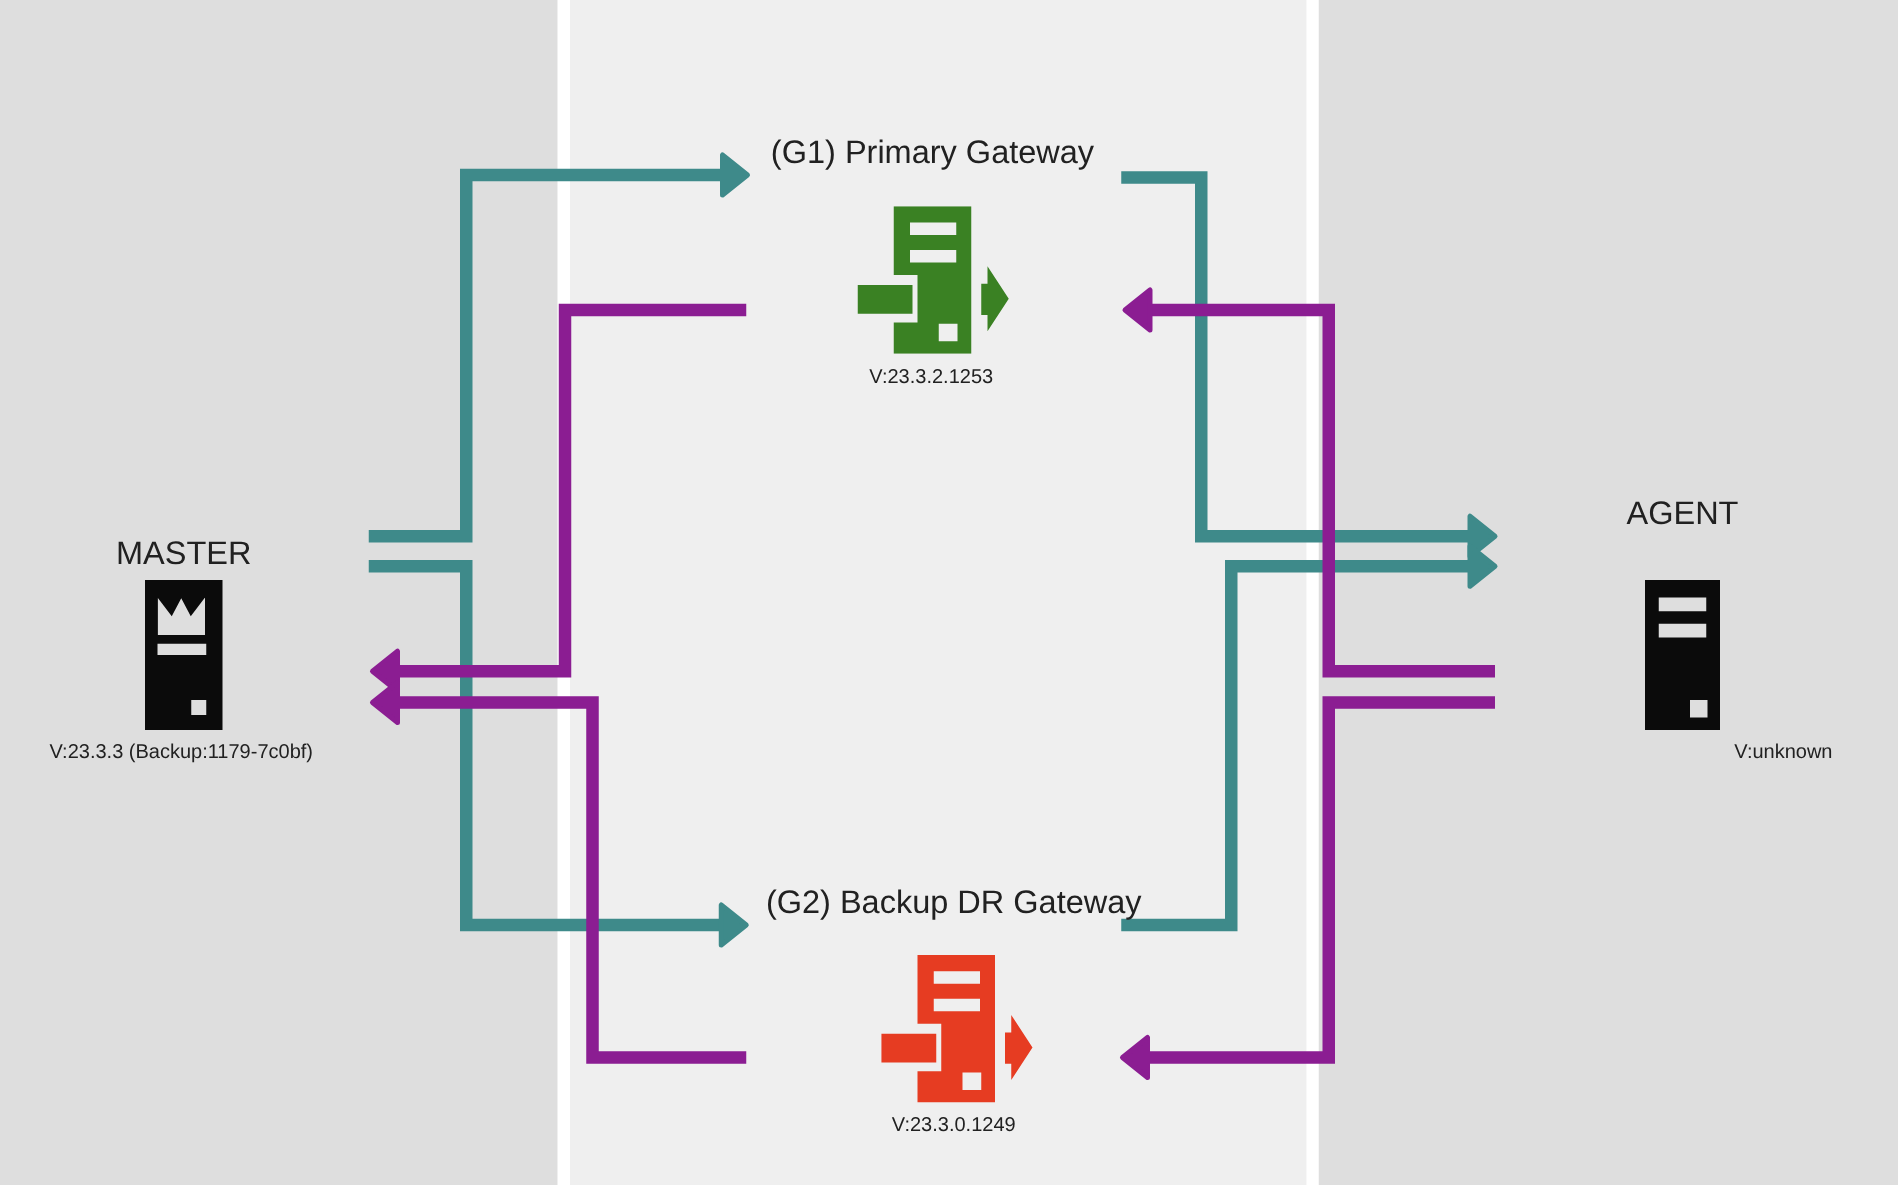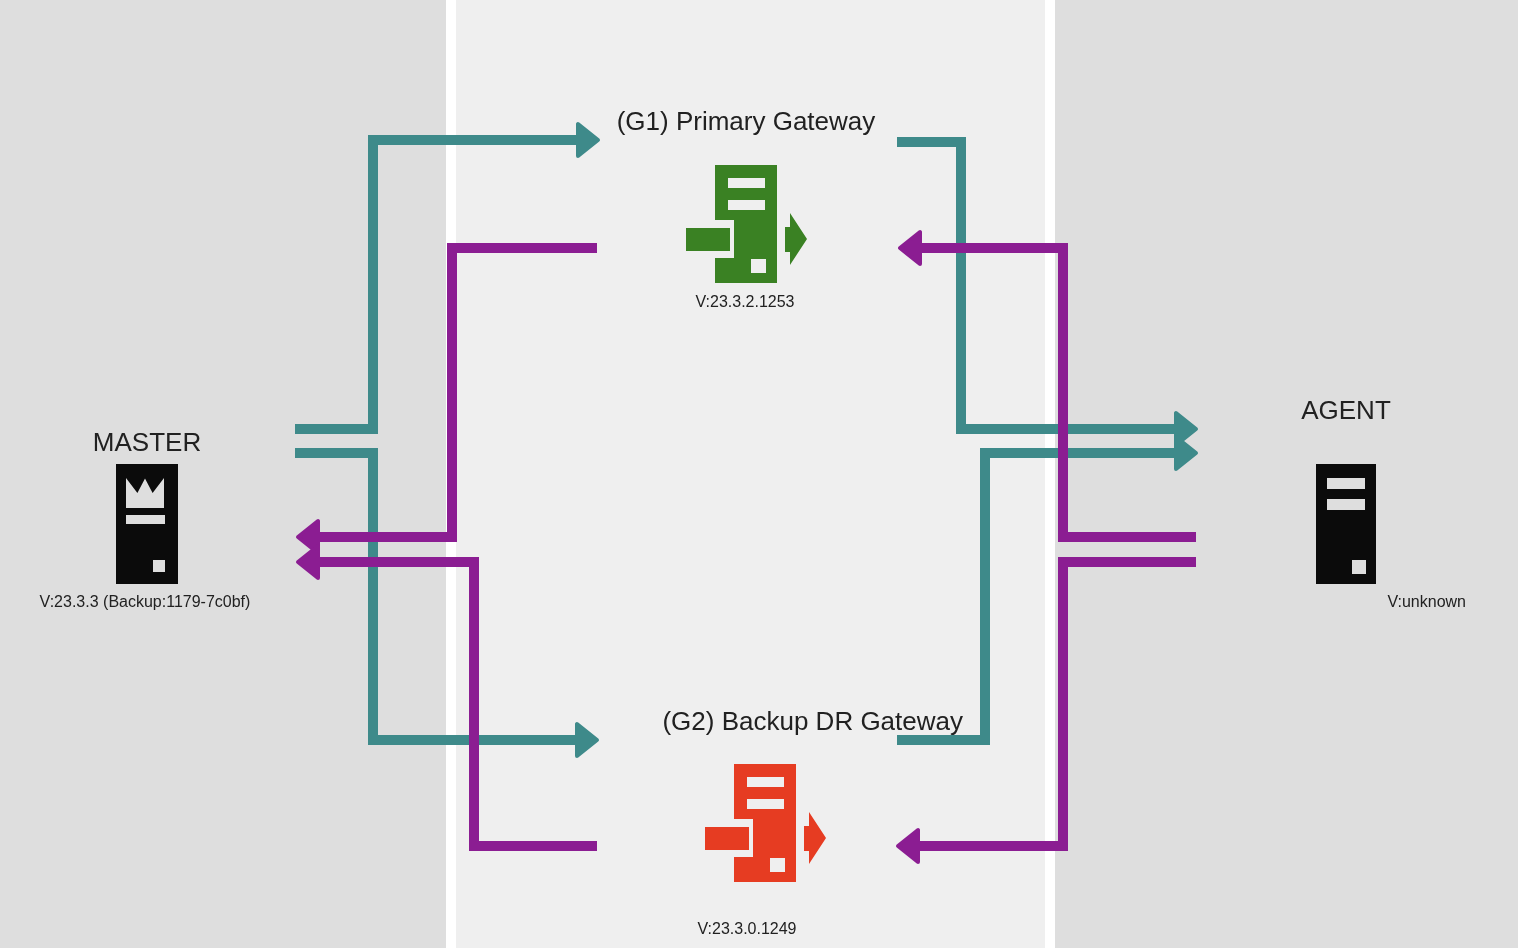--- a/index.html
+++ b/index.html
@@ -85,27 +85,27 @@
       <rect x="42" y="13" width="37" height="10" style="fill:var(--bg-center)"></rect>
       <rect x="42" y="35" width="37" height="10" style="fill:var(--bg-center)"></rect>
       <rect x="27" y="55" width="21" height="38" style="fill:var(--bg-center)"></rect>
       <rect x="0" y="63" width="44" height="23" fill="currentColor"></rect>
       <rect x="65" y="94" width="15" height="14" style="fill:var(--bg-center)"></rect>
       <polygon points="99,62 104,62 104,48 121,74 104,100 104,87 99,87" fill="currentColor"></polygon>
     </svg>
   </div>
   <div class="node-version" style="left:595px;top:293px;width:300px;">V:23.3.2.1253</div>
 
-  <div class="node-label" style="left:563px;top:706px;width:400px;text-align:right;">(G2) Backup DR Gateway</div>
+  <div class="node-label" style="left:563px;top:706px;width:400px;">(G2) Backup DR Gateway</div>
   <div class="gw" style="left:705px;top:764px;color:var(--g2);">
     <svg width="122" height="118" viewBox="0 0 122 118">
       <rect x="29" y="0" width="62" height="118" fill="currentColor"></rect>
       <rect x="42" y="13" width="37" height="10" style="fill:var(--bg-center)"></rect>
       <rect x="42" y="35" width="37" height="10" style="fill:var(--bg-center)"></rect>
       <rect x="27" y="55" width="21" height="38" style="fill:var(--bg-center)"></rect>
       <rect x="0" y="63" width="44" height="23" fill="currentColor"></rect>
       <rect x="65" y="94" width="15" height="14" style="fill:var(--bg-center)"></rect>
       <polygon points="99,62 104,62 104,48 121,74 104,100 104,87 99,87" fill="currentColor"></polygon>
     </svg>
   </div>
-  <div class="node-version" style="left:597px;top:892px;width:300px;margin-top:28px;">V:23.3.0.1249</div>
+  <div class="node-version" style="left:613px;top:892px;width:300px;">V:23.3.0.1249</div>
 
 </div>
 
 </body></html>

